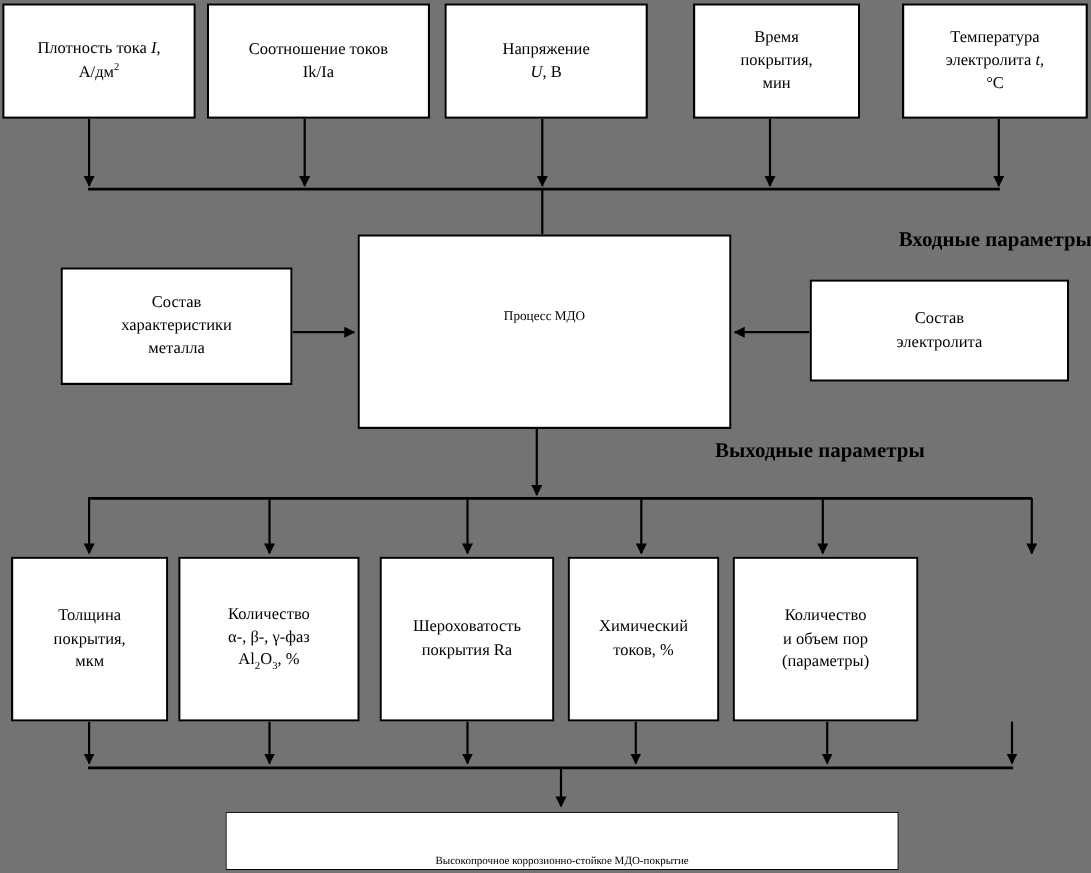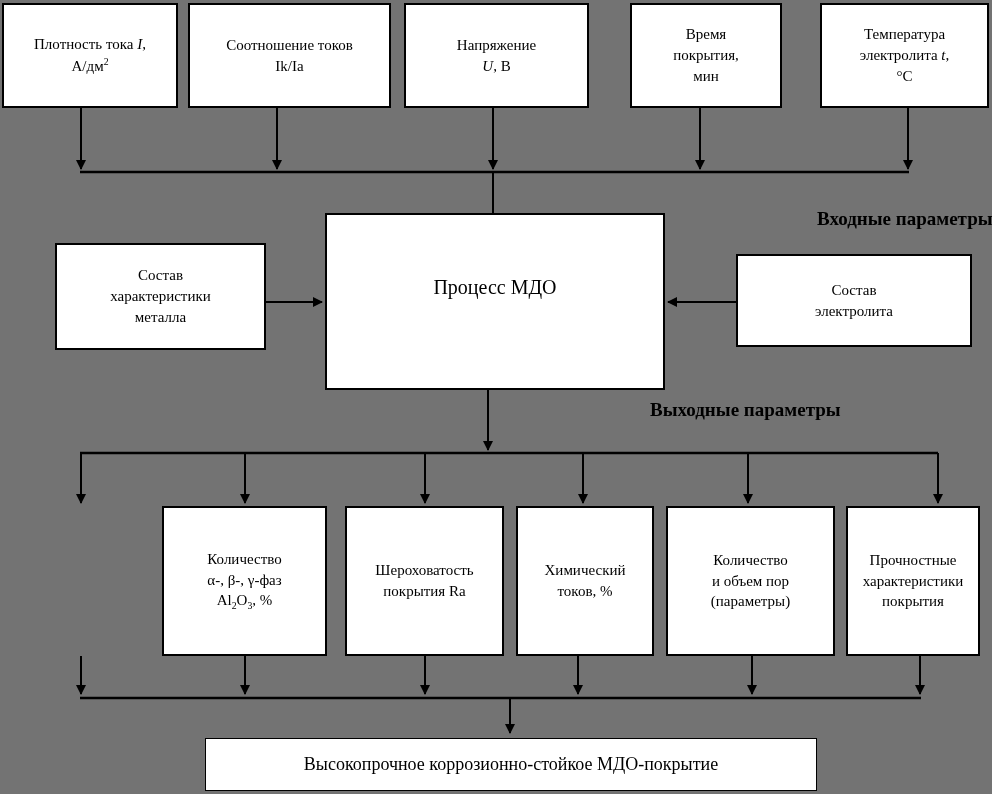--- a/index.html
+++ b/index.html
@@ -26,22 +26,22 @@
     background: #ffffff;
     display: flex;
     align-items: center;
     justify-content: center;
     text-align: center;
     font-size: 15px;
     line-height: 1.38;
   }
   .box sup, .box sub { font-size: 0.65em; }
   .box-text { width: 100%; }
-  .process-box { font-size: 20px; padding-bottom: 28px; }
-  .final-box { border-width: 1px; font-size: 18px; }
+  .process-box { font-size: 12px; padding-bottom: 28px; }
+  .final-box { border-width: 1px; font-size: 10px; align-items: flex-end; }
   .section-label {
     position: absolute;
     font-weight: bold;
     font-size: 19px;
     white-space: nowrap;
   }
 </style>
 </head>
 <body>
 
@@ -114,33 +114,33 @@
   <div class="box process-box" style="left:325px;top:213px;width:340px;height:177px">
     <div class="box-text"><span>Процесс МДО</span></div>
   </div>
   <div class="box" style="left:736px;top:254px;width:236px;height:93px">
     <div class="box-text"><span>Состав</span><br><span>электролита</span></div>
   </div>
 
   <div class="section-label" style="left:817px;top:208px">Входные параметры</div>
   <div class="section-label" style="left:650px;top:399px">Выходные параметры</div>
 
+  <div class="box" style="left:10px;top:506px;width:143px;height:150px">
+    <div class="box-text"><span>Толщина</span><br><span>покрытия,</span><br><span>мкм</span></div>
+  </div>
   <div class="box" style="left:162px;top:506px;width:165px;height:150px">
     <div class="box-text"><span>Количество</span><br><span>α-, β-, γ-фаз</span><br><span>Al</span><sub>2</sub><span>O</span><sub>3</sub><span>, %</span></div>
   </div>
   <div class="box" style="left:345px;top:506px;width:159px;height:150px">
     <div class="box-text"><span>Шероховатость</span><br><span>покрытия Ra</span></div>
   </div>
   <div class="box" style="left:516px;top:506px;width:138px;height:150px">
     <div class="box-text"><span>Химический</span><br><span>токов, %</span></div>
   </div>
   <div class="box" style="left:666px;top:506px;width:169px;height:150px">
     <div class="box-text"><span>Количество</span><br><span>и объем пор</span><br><span>(параметры)</span></div>
   </div>
-  <div class="box" style="left:846px;top:506px;width:134px;height:150px">
-    <div class="box-text"><span>Прочностные</span><br><span>характеристики</span><br><span>покрытия</span></div>
-  </div>
 
   <div class="box final-box" style="left:205px;top:738px;width:612px;height:53px">
     <div class="box-text"><span>Высокопрочное коррозионно-стойкое МДО-покрытие</span></div>
   </div>
 
 </div>
 
 </body></html>

